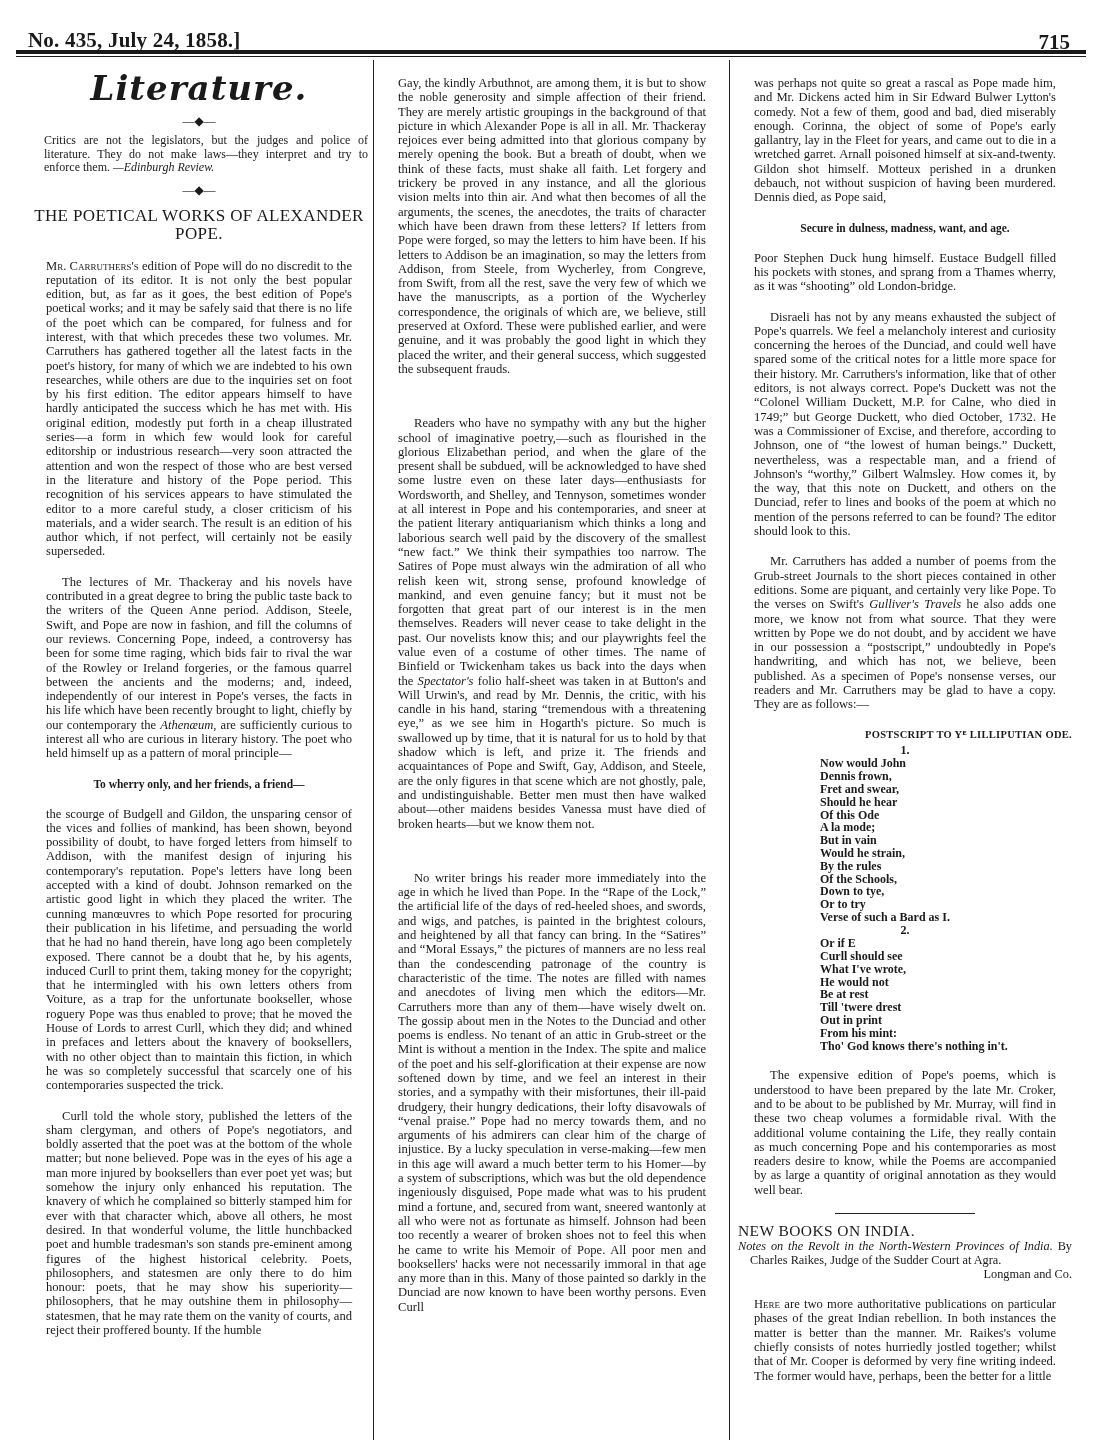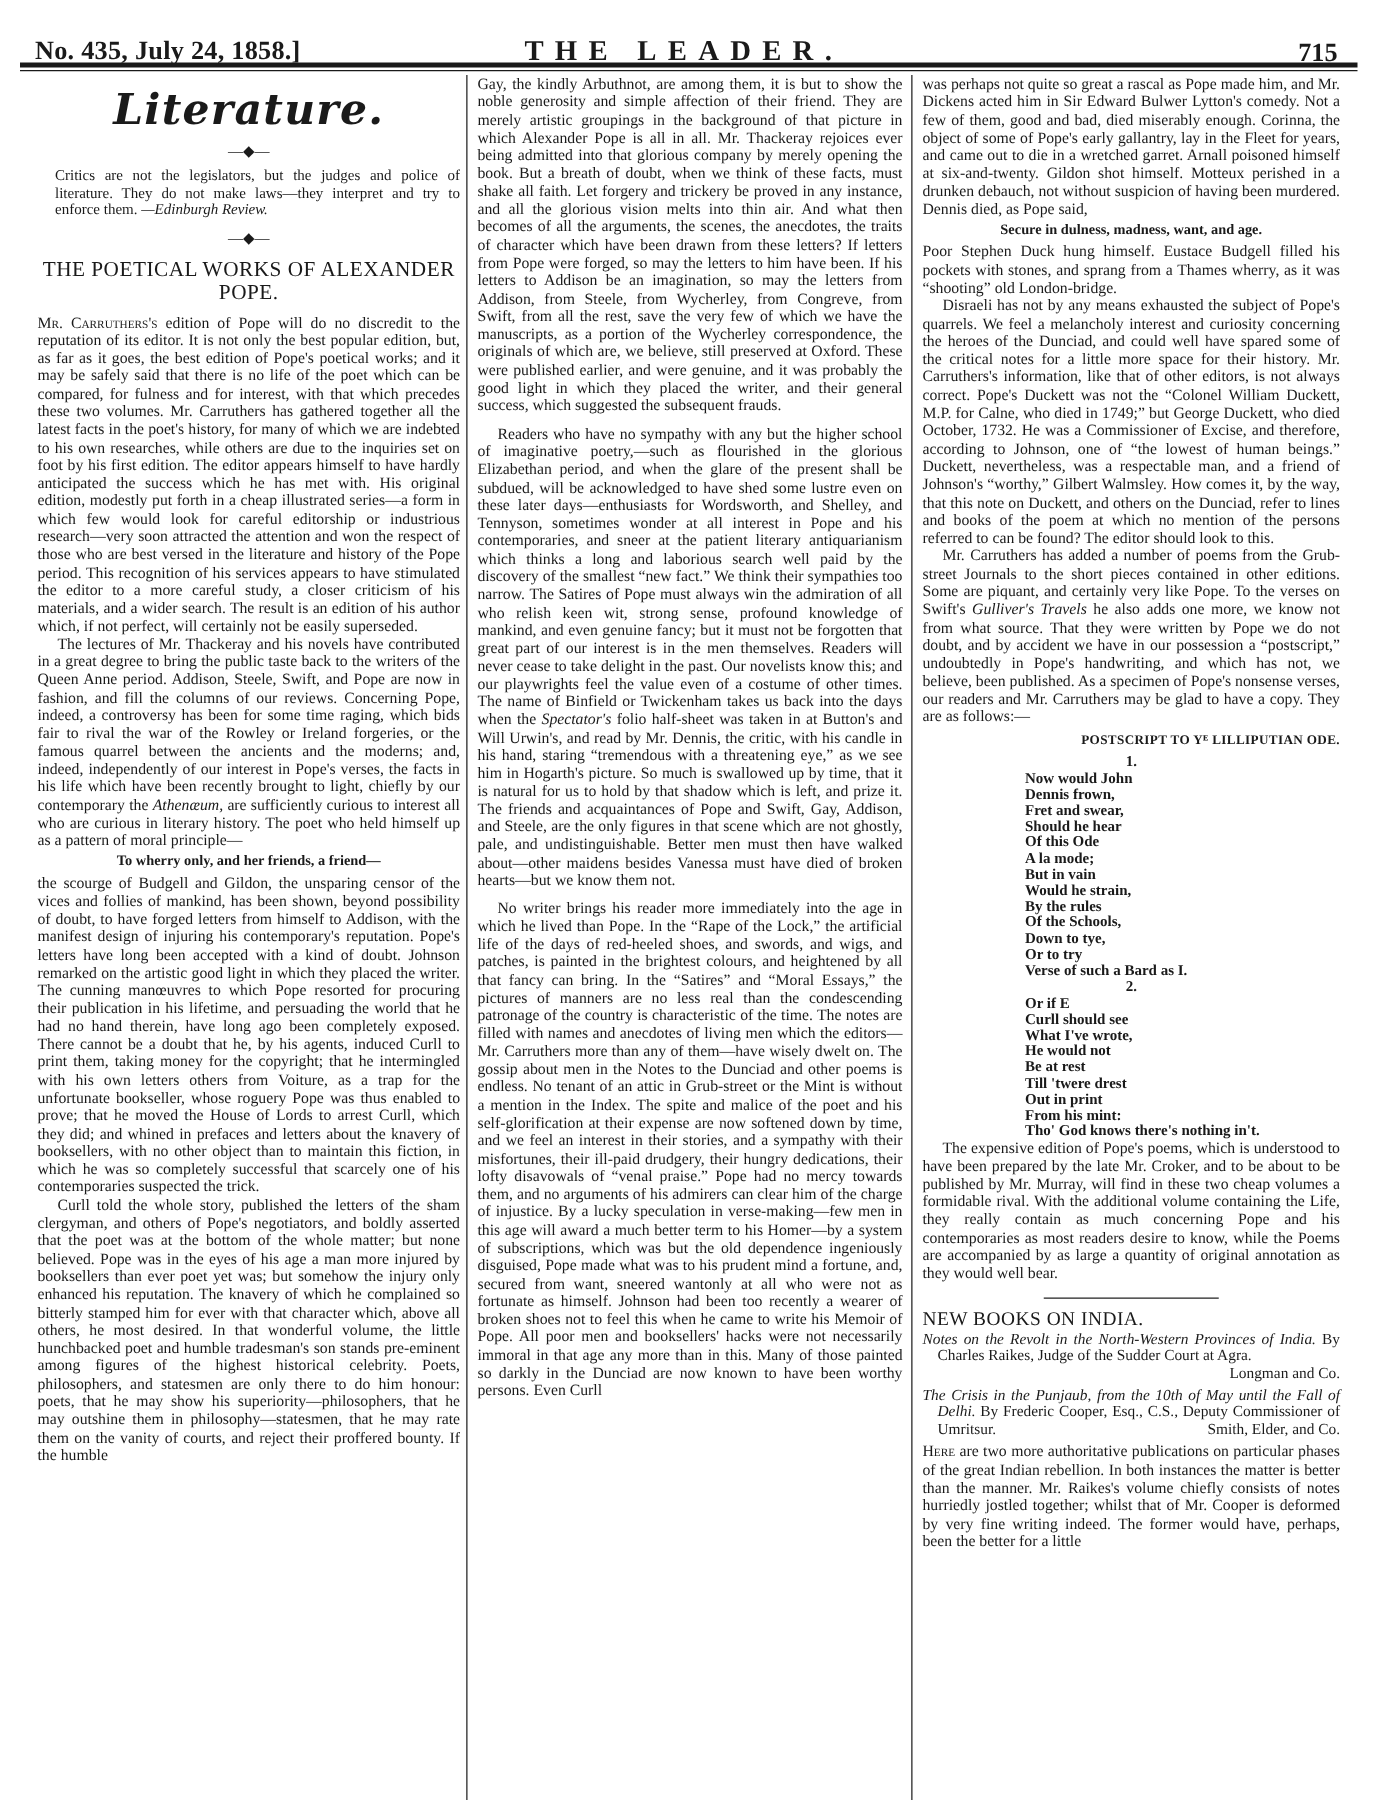--- a/index.html
+++ b/index.html
@@ -11,21 +11,21 @@
   .mh-right { position: absolute; right: 8px; top: 4px; font-size: 21px; font-weight: bold; }
   .rule-thick { position: absolute; left: 16px; top: 50px; width: 1070px; height: 4px; background: #1a1a1a; }
   .rule-thin { position: absolute; left: 16px; top: 56px; width: 1070px; height: 1px; background: #1a1a1a; }
   .col { position: absolute; top: 60px; font-size: 12.6px; line-height: 14.3px; text-align: justify; hyphens: manual; }
   .col1 { left: 30px; width: 338px; }
   .col2 { left: 382px; width: 340px; }
   .col3 { left: 738px; width: 334px; }
   .vrule { position: absolute; top: 60px; width: 1px; height: 1380px; background: #222; }
   .vr1 { left: 373px; }
   .vr2 { left: 729px; }
-  p { margin: 0; text-indent: 16px; }
+  p { margin: 16px; text-indent: 16px; }
   p.noind { text-indent: 0; }
   .section-title { text-align: center; font-family: "DejaVu Serif", serif; font-weight: bold;
                    font-size: 34px; line-height: 44px; margin: 6px 0 4px; letter-spacing: 1px; font-style: italic; }
   .ornament { text-align: center; font-size: 12px; line-height: 14px; margin: 2px 0 6px; }
   .epigraph { font-size: 12px; line-height: 13.5px; padding-left: 14px; text-align: justify; }
   .article-title { text-align: center; font-size: 17px; line-height: 18px; margin: 10px 0 8px; letter-spacing: 0.4px; }
   .bookref { font-size: 12.3px; line-height: 13.6px; padding-left: 12px; text-indent: -12px; margin-bottom: 4px; text-align: justify; }
   .bookref .pub { float: right; }
   .bookref::after { content: ""; display: block; clear: both; }
   .sc { font-variant: small-caps; }
@@ -36,21 +36,20 @@
   .divider { width: 140px; height: 1px; background: #222; margin: 12px auto 10px; }
   .section2-title { text-align: left; font-size: 15.5px; margin: 0 0 2px; letter-spacing: 0.4px; }
   .gap { height: 8px; }
   em { font-style: italic; }
 </style>
 </head>
 <body>
 
 <div class="masthead">
   <span class="mh-left">No. 435, July 24, 1858.]</span>
-  <span class="mh-center">THE LEADER.</span>
   <span class="mh-right">715</span>
 </div>
 <div class="rule-thick"></div>
 <div class="rule-thin"></div>
 
 <div class="vrule vr1"></div>
 <div class="vrule vr2"></div>
 
 <div class="col col1">
   <div class="section-title">Literature.</div>
@@ -116,19 +115,14 @@
   <p>The expensive edition of Pope's poems, which is understood to have been prepared by the late Mr. Croker, and to be about to be published by Mr. Murray, will find in these two cheap volumes a formidable rival. With the additional volume containing the Life, they really contain as much concerning Pope and his contemporaries as most readers desire to know, while the Poems are accompanied by as large a quantity of original annotation as they would well bear.</p>
 
   <div class="divider"></div>
 
   <div class="section2-title">NEW BOOKS ON INDIA.</div>
   <div class="bookref">
     <em>Notes on the Revolt in the North-Western Provinces of India.</em>
     <span>By Charles Raikes, Judge of the Sudder Court at Agra.</span>
     <span class="pub">Longman and Co.</span>
   </div>
-  <div class="bookref">
-    <em>The Crisis in the Punjaub, from the 10th of May until the Fall of Delhi.</em>
-    <span>By Frederic Cooper, Esq., C.S., Deputy Commissioner of Umritsur.</span>
-    <span class="pub">Smith, Elder, and Co.</span>
-  </div>
   <p class="noind"><span class="sc">Here</span> <span>are two more authoritative publications on particular phases of the great Indian rebellion. In both instances the matter is better than the manner. Mr. Raikes's volume chiefly consists of notes hurriedly jostled together; whilst that of Mr. Cooper is deformed by very fine writing indeed. The former would have, perhaps, been the better for a little</span></p>
 </div>
 
 </body></html>

